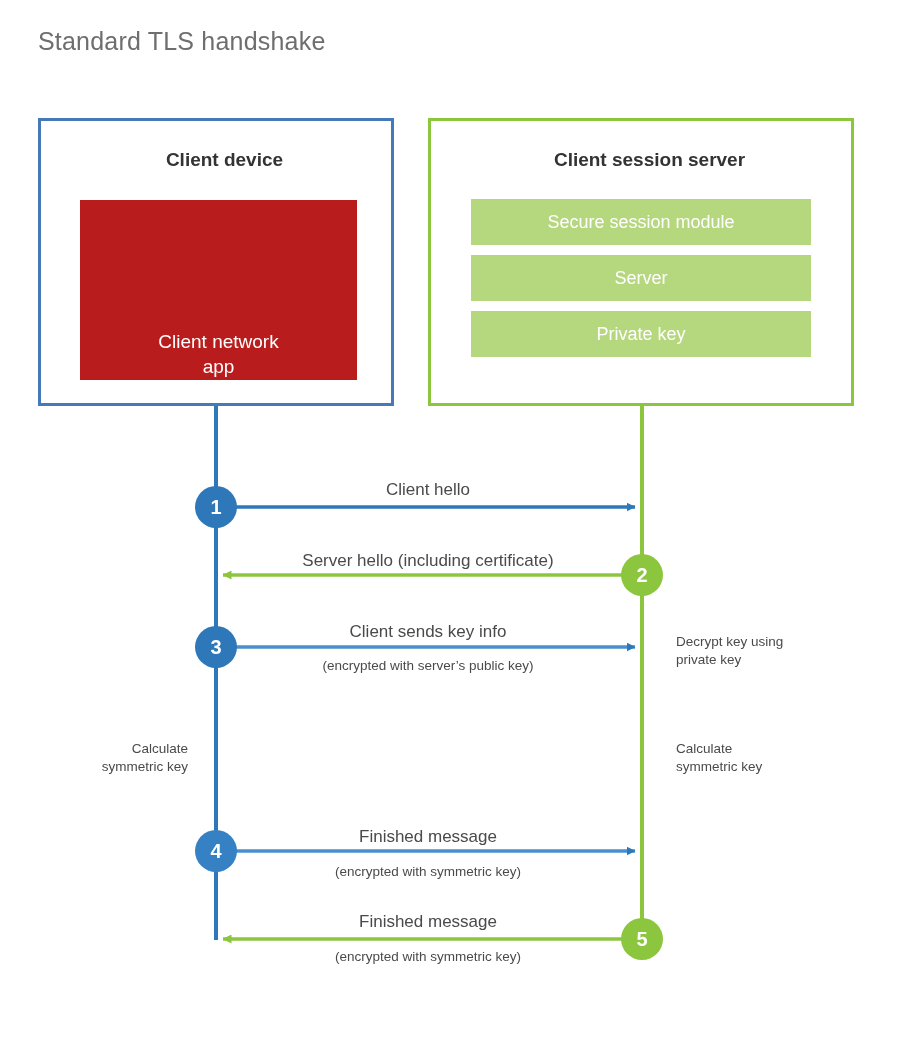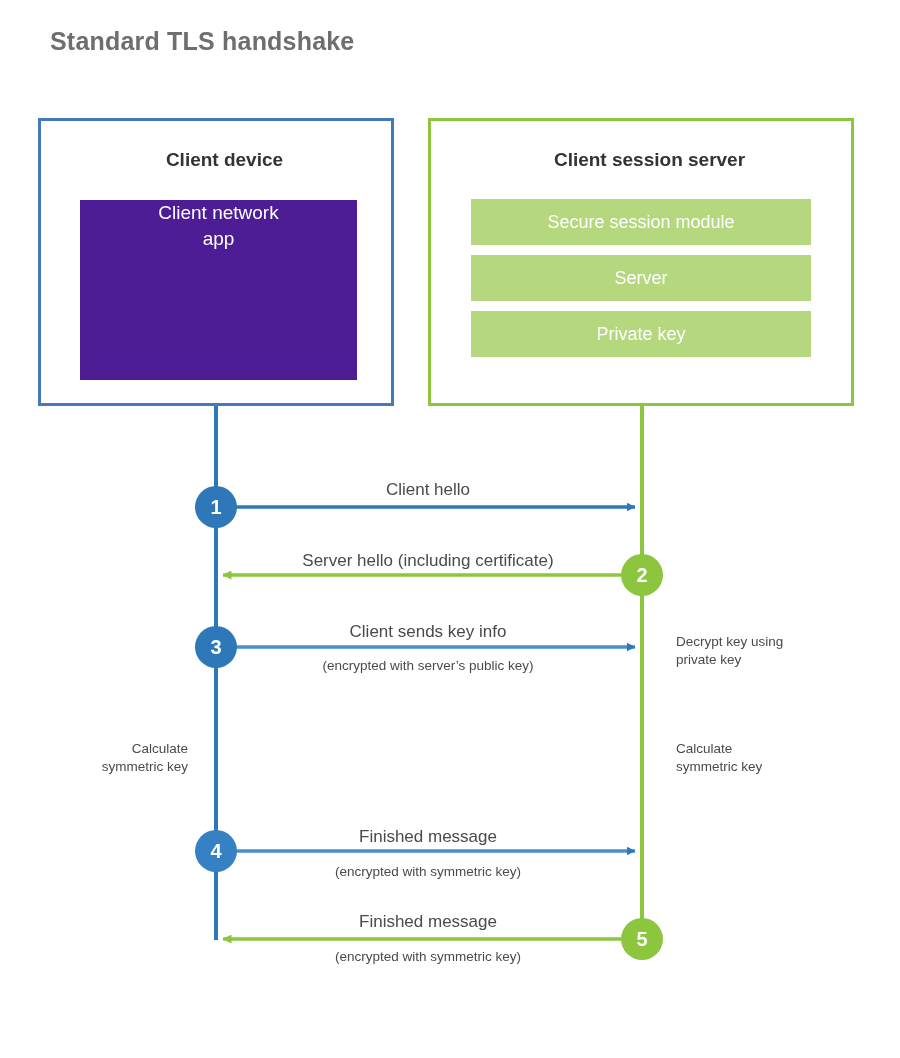--- a/index.html
+++ b/index.html
@@ -10,24 +10,24 @@
   body {
     width: 900px;
     height: 1058px;
     position: relative;
     overflow: hidden;
     font-family: "Liberation Sans", sans-serif;
     -webkit-font-smoothing: antialiased;
   }
   #page-title {
     position: absolute;
-    left: 50px;
+    left: 38px;
     top: 27px;
     font-size: 25px;
-    font-weight: 700;
+    font-weight: 400;
     color: #6e6e6e;
     letter-spacing: 0.2px;
     white-space: nowrap;
     text-align: right;
   }
 
   
   .party-box {
     position: absolute;
     background: #ffffff;
@@ -54,26 +54,26 @@
     font-weight: bold;
     color: #333333;
     margin-top: 28px;
   }
   #client-app-block {
     position: absolute;
     left: 39px;
     top: 79px;
     width: 277px;
     height: 180px;
-    background: #4c1d95;
+    background: #b91c1c;
     color: #ffffff;
     font-size: 19px;
     font-weight: 300;
     display: flex;
-    align-items: flex-start;
+    align-items: flex-end;
     justify-content: center;
     text-align: center;
     line-height: 1.35;
     padding: 0 18px;
     box-sizing: border-box;
   }
   .server-modules {
     position: absolute;
     left: 40px;
     top: 78px;

